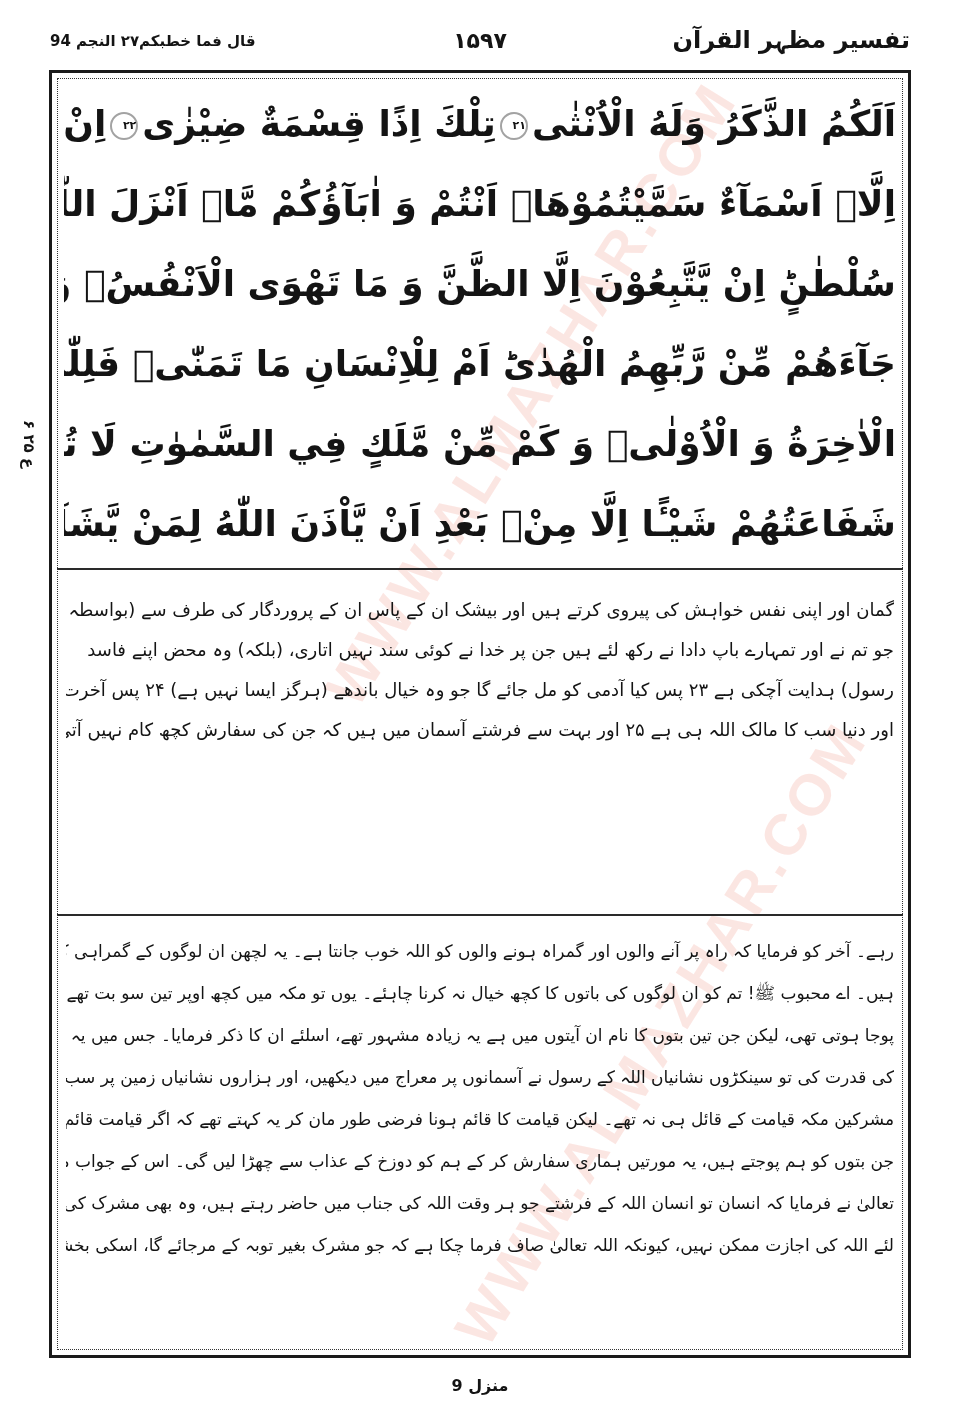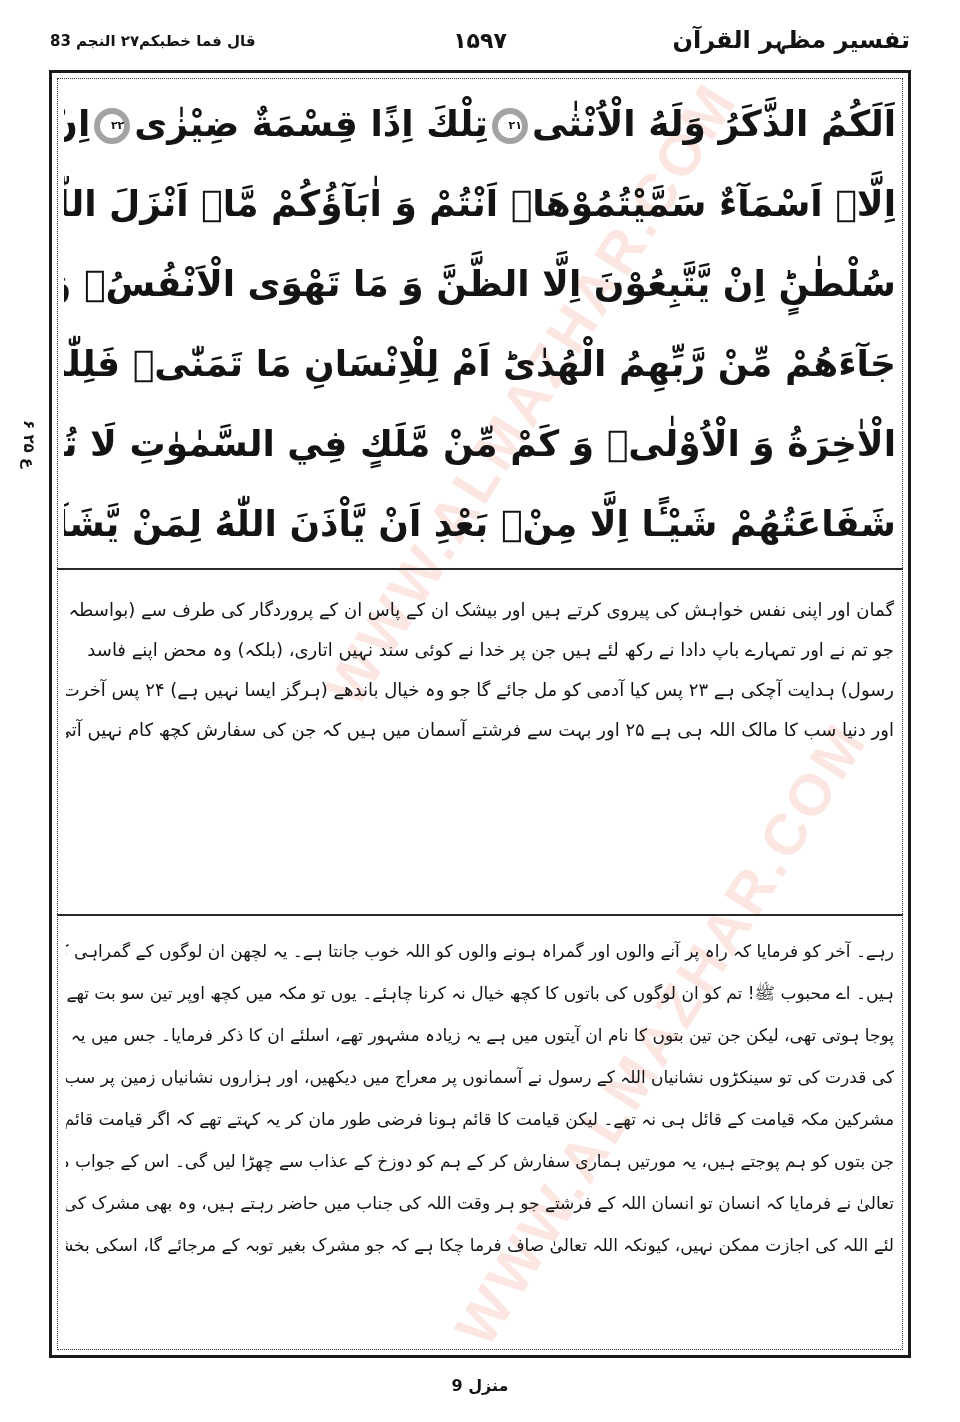--- a/index.html
+++ b/index.html
@@ -13,21 +13,21 @@
 
   .frame-outer { position: absolute; left: 49px; top: 70px; width: 862px; height: 1288px;
                  border: 3px solid #1a1a1a; box-sizing: border-box; }
   .frame-inner { position: absolute; left: 57px; top: 78px; width: 846px; height: 1272px;
                  border: 1px dotted #333; box-sizing: border-box; }
 
   .arabic { position: absolute; left: 64px; right: 64px; top: 84px; height: 482px;
             direction: rtl; text-align: justify; text-align-last: justify;
             font-family: "DejaVu Sans", sans-serif; font-weight: bold; font-size: 36px; line-height: 80px; }
   .arabic-line { display: block; white-space: nowrap; overflow: hidden; }
-  .ayah-marker { display: inline-block; width: 24px; height: 24px; border: 6px solid #a3a3a3; border-radius: 50%;
+  .ayah-marker { display: inline-block; width: 24px; height: 24px; border: 2px solid #a3a3a3; border-radius: 50%;
                  font-size: 11px; line-height: 24px; text-align: center; vertical-align: middle; font-weight: bold; margin: 0 4px; }
 
   .divider { position: absolute; left: 57px; width: 846px; height: 2px; background: #2a2a2a; }
   .div1 { top: 568px; }
   .div2 { top: 914px; }
 
   .translation { position: absolute; left: 66px; right: 66px; top: 590px; direction: rtl;
                  font-size: 18px; line-height: 40px; text-align: justify; }
   .commentary { position: absolute; left: 66px; right: 66px; top: 930px; direction: rtl;
                 font-size: 17px; line-height: 42px; text-align: justify; }
@@ -42,21 +42,21 @@
                letter-spacing: 4px; white-space: nowrap; pointer-events: none; font-family: "Liberation Sans", sans-serif; }
   .wm1 { left: 170px; top: 360px; transform: rotate(-58deg); }
   .wm2 { left: 300px; top: 1000px; transform: rotate(-58deg); }
 </style>
 </head>
 <body>
 
 <div class="header">
   <span class="hdr-right">تفسیر مظہر القرآن</span>
   <span class="hdr-center">۱۵۹۷</span>
-  <span class="hdr-left">قال فما خطبکم۲۷ النجم 83</span>
+  <span class="hdr-left">قال فما خطبکم۲۷ النجم 94</span>
 </div>
 
 <div class="frame-outer"></div>
 <div class="frame-inner"></div>
 
 <div class="margin-ruku">ع ۲۵ ۶</div>
 
 <div class="watermark wm1">WWW.ALMAZHAR.COM</div>
 <div class="watermark wm2">WWW.ALMAZHAR.COM</div>
 

